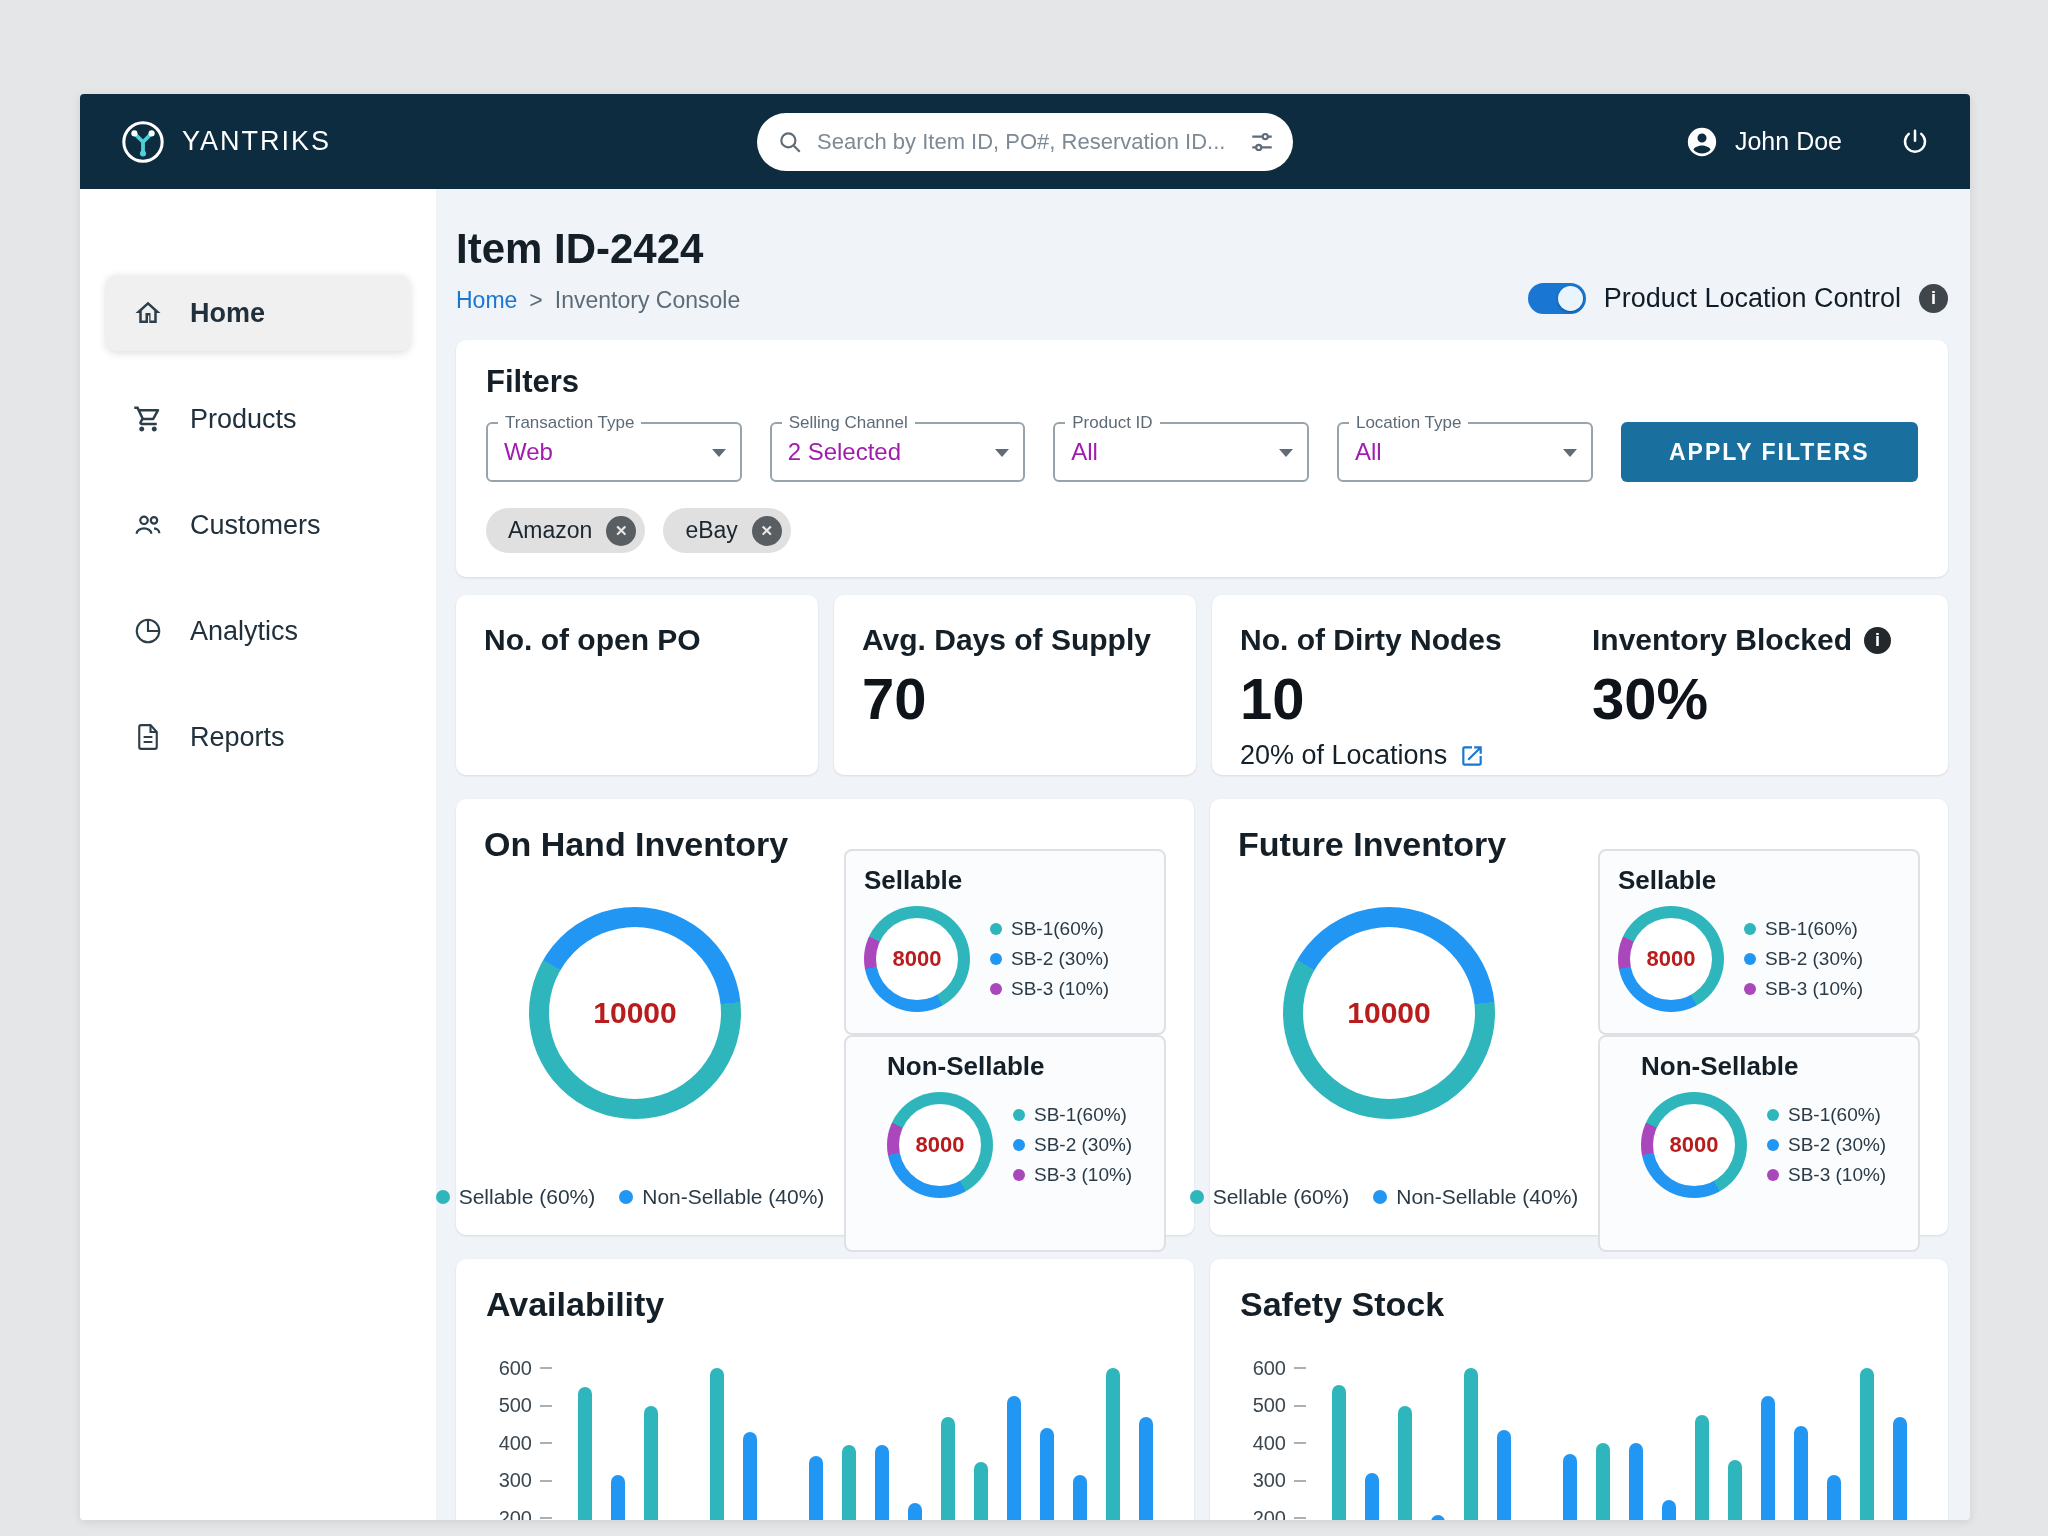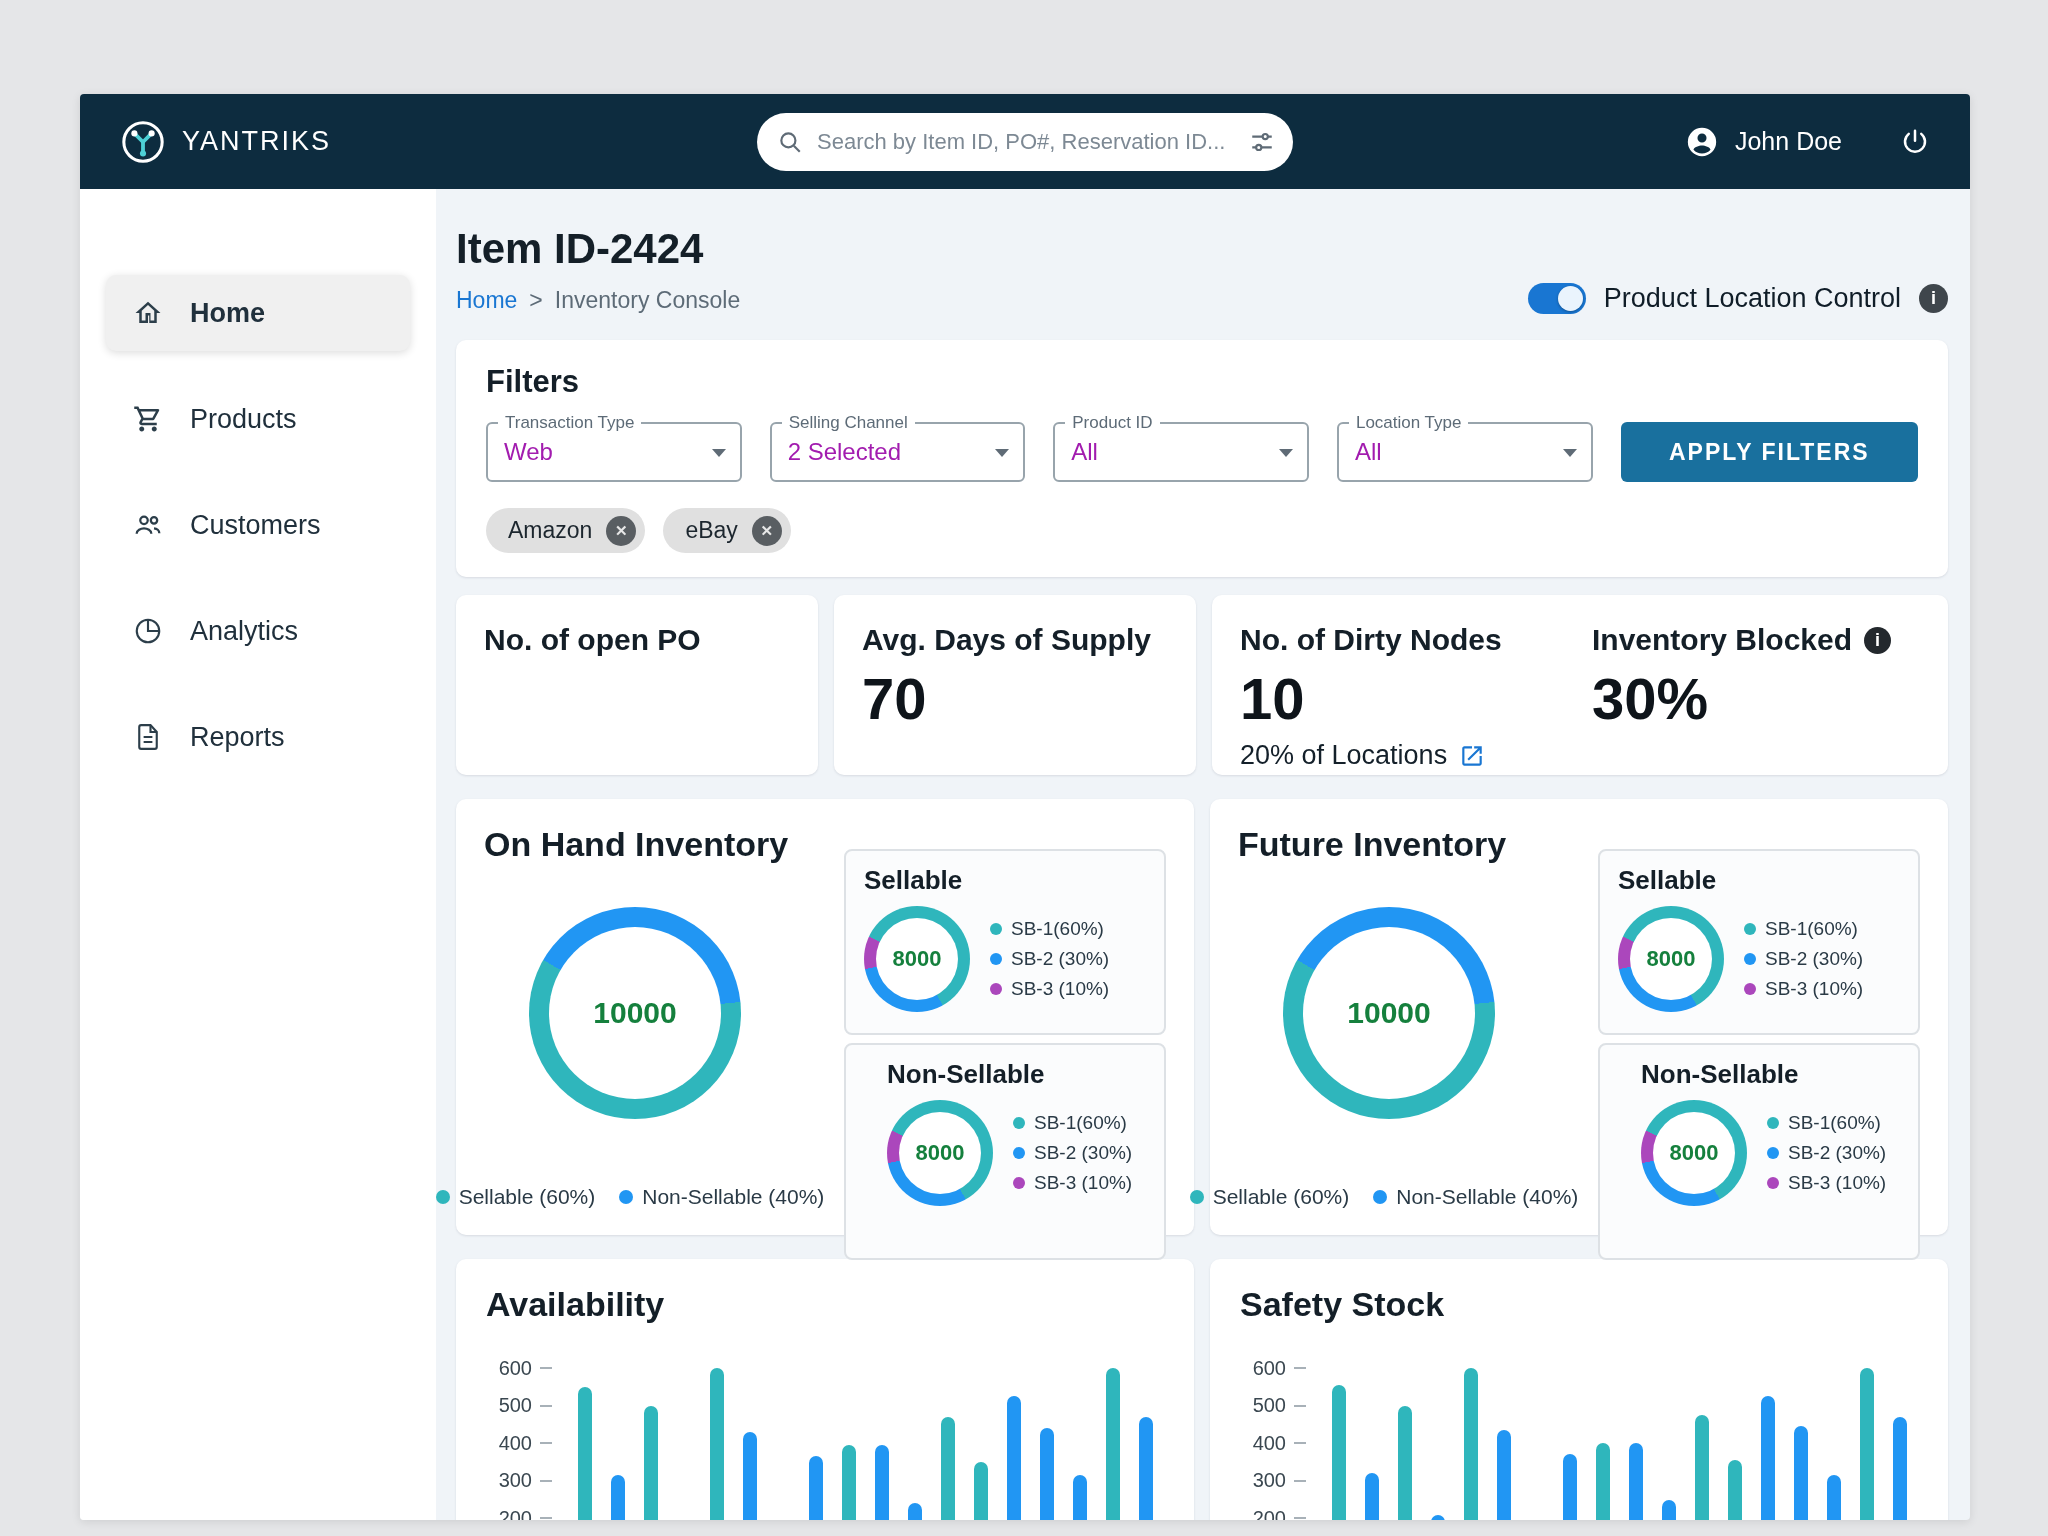--- a/index.html
+++ b/index.html
@@ -85,33 +85,33 @@
              color:#14202a; font-weight:500; cursor:pointer; }
 
   
   .inv-row { margin-top:24px; display:flex; gap:16px; }
   .inv-card { flex:1; height:436px; padding:26px 28px; position:relative; }
   .inv-title { font-size:34px; font-weight:bold; color:#141f28; }
   .big-donut-wrap { position:absolute; left:73px; top:108px; width:212px; height:212px; }
   .donut { width:100%; height:100%; border-radius:50%; position:relative; }
   .donut-hole { position:absolute; background:#fff; border-radius:50%;
                 display:flex; align-items:center; justify-content:center;
-                font-weight:bold; color:#15803d; }
+                font-weight:bold; color:#b91c1c; }
   .donut-hole.big { inset:20px; font-size:30px; }
   .donut-hole.small { inset:12px; font-size:22px; }
   .big-legend { position:absolute; left:0; right:390px; bottom:26px; display:flex;
                 justify-content:center; gap:24px; font-size:21px; color:#2a3a46; align-items:center; }
   .legend-item { display:flex; align-items:center; gap:9px; white-space:nowrap; }
   .dot { border-radius:50%; flex-shrink:0; }
   .d14 { width:14px; height:14px; }
   .d12 { width:12px; height:12px; }
   .sub-card { position:absolute; right:28px; width:322px; border:2px solid #dde1e5; border-radius:8px;
               background:#fbfcfd; padding:14px 18px; }
   .sub-card.first { top:50px; height:186px; }
-  .sub-card.second { top:244px; height:217px;padding-left:41px; }
+  .sub-card.second { top:236px; height:217px;padding-left:41px; }
   .sub-title { font-size:26px; font-weight:bold; color:#141f28; }
   .sub-body { display:flex; align-items:center; margin-top:10px; gap:20px; }
   .small-donut { width:106px; height:106px; flex-shrink:0; }
   .sub-legend { display:flex; flex-direction:column; gap:8px; font-size:19px; color:#2a3a46; }
 
   
   .bar-row { margin-top:24px; display:flex; gap:16px; }
   .bar-card { flex:1; height:460px; padding:26px 30px; }
   .bar-title { font-size:34px; font-weight:bold; color:#141f28; }
   .chart { position:relative; margin-top:44px; height:360px; }

